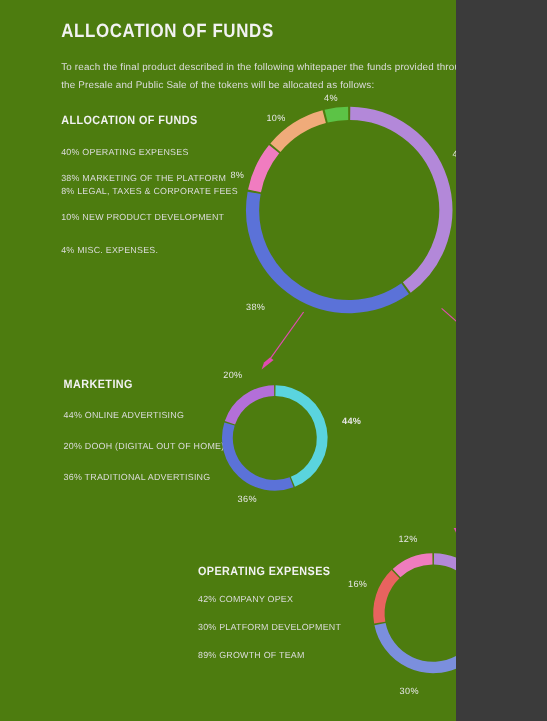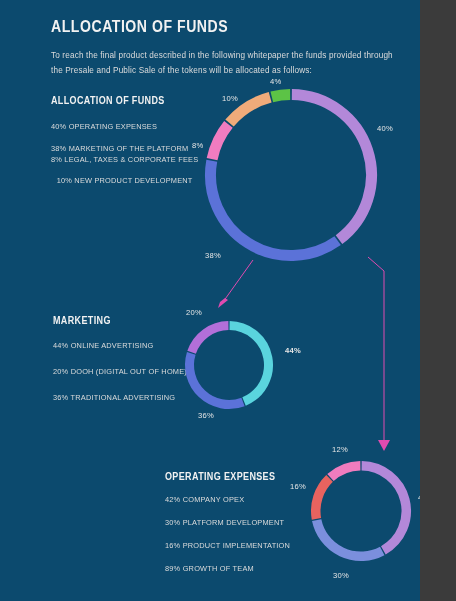--- a/index.html
+++ b/index.html
@@ -3,23 +3,23 @@
 <meta charset="utf-8">
 <title>Allocation of Funds</title>
 <style>
   html, body {
     margin: 0;
     padding: 0;
     background: #3b3b3b;
   }
   #page {
     position: relative;
-    width: 420px;
+    width: 380px;
     height: 601px;
-    background: #0c4a6e;
+    background: #4d7c0f;
     overflow: hidden;
     font-family: "Liberation Sans", sans-serif;
     color: #e8e8e8;
   }
 
   
   #main-title {
     position: absolute;
     left: 51px;
     top: 7px;
@@ -95,21 +95,22 @@
 
   <h1 id="main-title">ALLOCATION OF FUNDS</h1>
   <p id="intro-paragraph">To reach the final product described in the following whitepaper the funds provided through the Presale and Public Sale of the tokens will be allocated as follows:</p>
 
   <div class="section-heading" style="left:51px; top:95px;">ALLOCATION OF FUNDS</div>
 
   <ul class="legend-list" style="left:51px; top:122px;">
     <li style="margin-bottom:12.5px;">40% OPERATING EXPENSES</li>
     <li style="margin-bottom:2px;">38% MARKETING OF THE PLATFORM</li>
     <li style="margin-bottom:12.5px;text-align:right;">8% LEGAL, TAXES &amp; CORPORATE FEES</li>
-    <li style="margin-bottom:19px;text-align:center;">10% NEW PRODUCT DEVELOPMENT</li>
+    <li style="margin-bottom:19px;">10% NEW PRODUCT DEVELOPMENT</li>
+    <li>4% MISC. EXPENSES.</li>
   </ul>
 
   <div class="donut-wrap" id="donut-1-wrap" style="left:205px; top:89px;">
     <svg id="donut-1" width="172" height="172" viewBox="0 0 172 172">
         <path d="M 86.84297862135777 5.504413866076277 A 80.5 80.5 0 0 1 133.99610243473208 150.6268067528847" fill="none" stroke="#b388d9" stroke-width="11"></path>
         <path d="M 132.63213437358564 151.6177875561486 A 80.5 80.5 0 0 1 6.772253558476024 71.74467840427351" fill="none" stroke="#5b72d8" stroke-width="11"></path>
         <path d="M 7.0881704429513945 70.08858409948031 A 80.5 80.5 0 0 1 23.43975010271385 35.339708520488074" fill="none" stroke="#f07cc0" stroke-width="11"></path>
         <path d="M 24.51441969491129 34.040656138222005 A 80.5 80.5 0 0 1 65.16506686924708 8.242970983730004" fill="none" stroke="#f0ab7a" stroke-width="11"></path>
         <path d="M 66.79805666492429 7.8236904672742895 A 80.5 80.5 0 0 1 85.15702137864218 5.504413866076277" fill="none" stroke="#5cc346" stroke-width="11"></path>
       </svg>
@@ -147,21 +148,20 @@
   <svg class="connector" style="left:366px; top:255px;" width="30" height="200" viewBox="0 0 30 200">
     <polyline points="2,2 18,16 18,188" fill="none" stroke="#e04bb0" stroke-width="1"></polyline>
     <polygon points="18,196 12,185 24,185" fill="#e04bb0"></polygon>
   </svg>
 
   <div class="section-heading" style="left:165px; top:471px;">OPERATING EXPENSES</div>
 
   <ul class="legend-list" style="left:165px; top:495px;">
     <li style="margin-bottom:14px;">42% COMPANY OPEX</li>
     <li style="margin-bottom:14px;">30% PLATFORM DEVELOPMENT</li>
-    <li style="margin-bottom:14px;">16% PRODUCT IMPLEMENTATION</li>
     <li>89% GROWTH OF TEAM</li>
   </ul>
 
   <div class="donut-wrap" id="donut-3-wrap" style="left:311px; top:461px;">
     <svg id="donut-3" width="100" height="100" viewBox="0 0 100 100">
         <path d="M 50.63178866034633 4.75441078857898 A 45.25 45.25 0 0 1 72.35086946293646 89.34464556011116" fill="none" stroke="#b388d9" stroke-width="9.5"></path>
         <path d="M 71.24358821606157 89.95337857686644 A 45.25 45.25 0 0 1 5.674219955629688 59.09877593185492" fill="none" stroke="#7b8fdd" stroke-width="9.5"></path>
         <path d="M 5.437449176197589 57.8575800394286 A 45.25 45.25 0 0 1 18.566708736730348 17.449874034676057" fill="none" stroke="#e8635f" stroke-width="9.5"></path>
         <path d="M 19.487816961836504 16.58489583667877 A 45.25 45.25 0 0 1 49.36821133965367 4.75441078857898" fill="none" stroke="#ef7cbe" stroke-width="9.5"></path>
       </svg>

